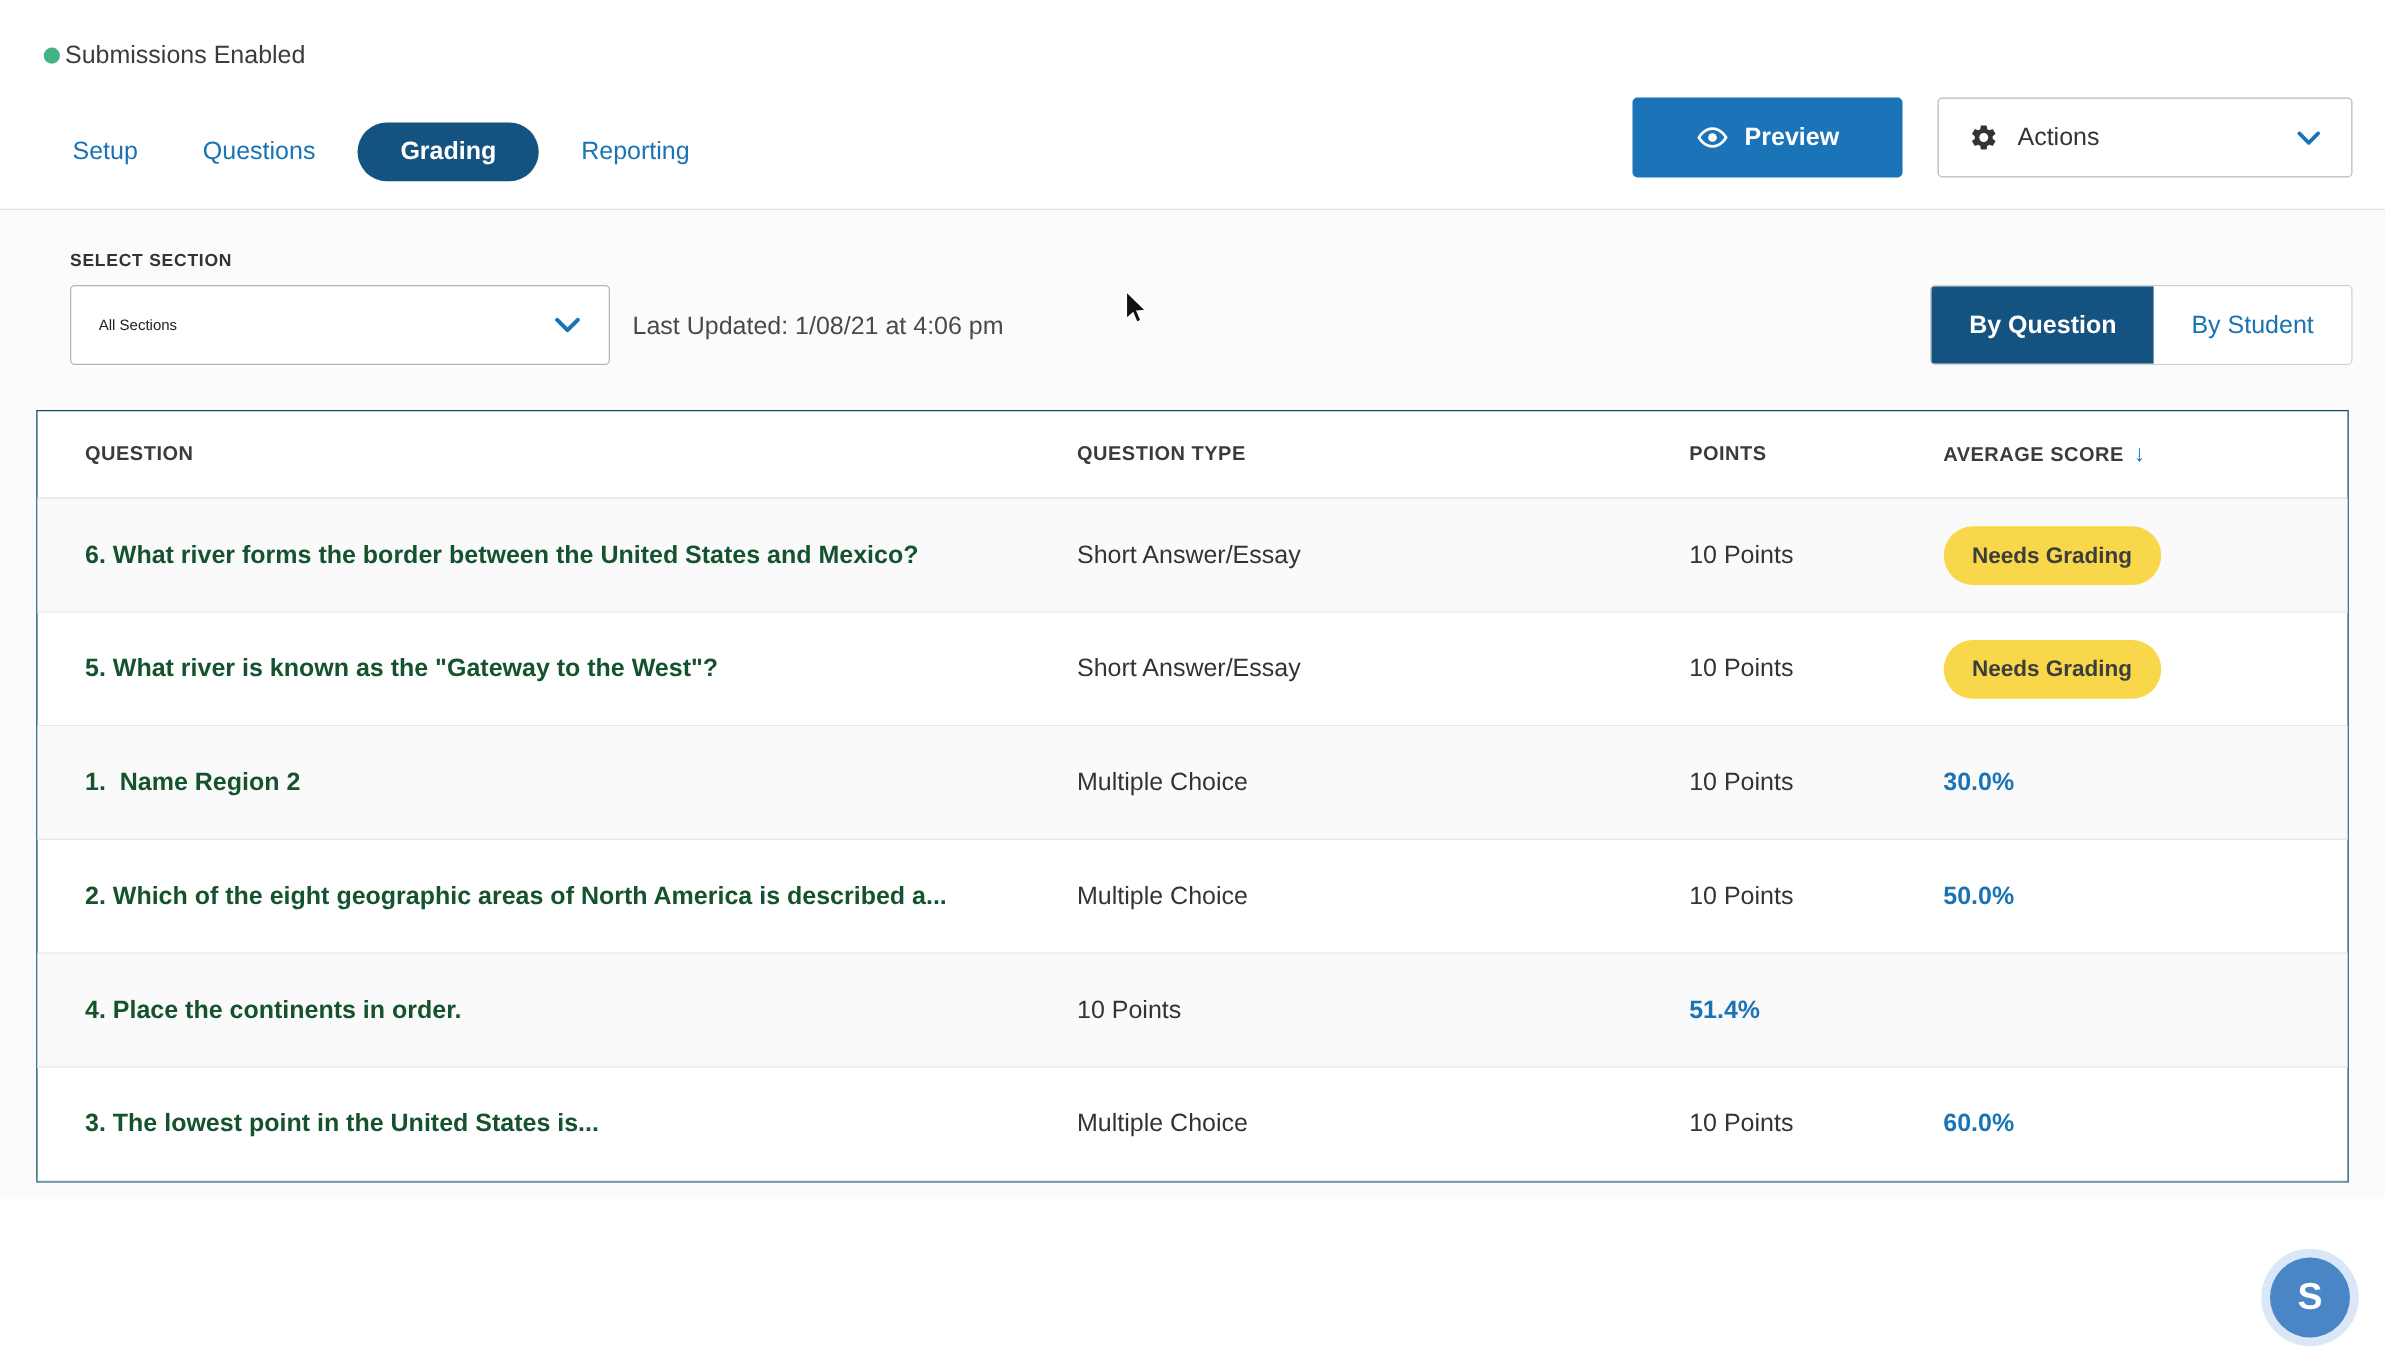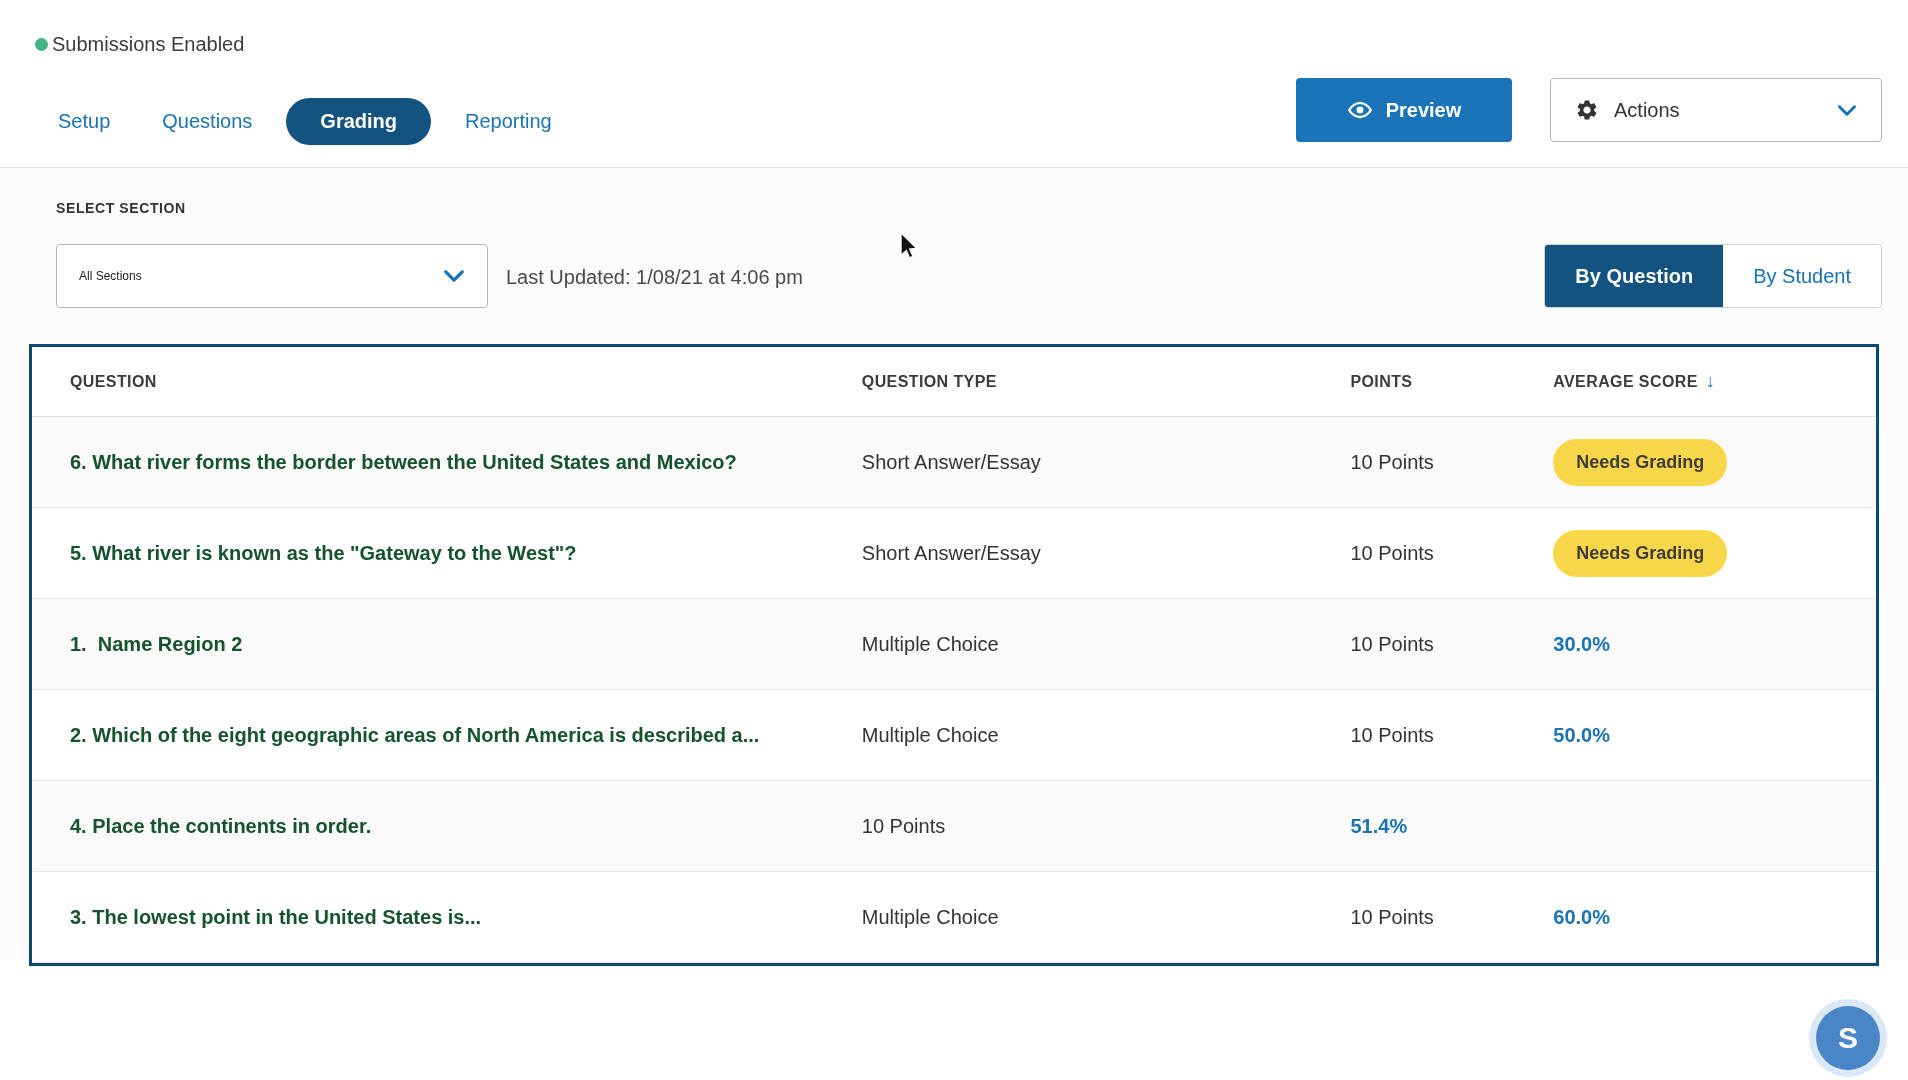--- a/index.html
+++ b/index.html
@@ -10,21 +10,21 @@
     font-family: "Liberation Sans", sans-serif;
     color: #333333;
   }
 
   
   .header { position: relative; padding: 33px 26px 0 35px; background: #fff; }
   .page-title { font-size: 38px; font-weight: 400; color: #2f2f2f; margin: 4px 0 30px; letter-spacing: 0.2px; }
   .status { display: flex; align-items: center; gap: 4px; font-size: 20px; color: #3c3c3c; margin-bottom: 42px; }
   .status-dot { width: 13px; height: 13px; border-radius: 50%; background: #43b384; flex: 0 0 auto; }
 
-  .header-actions { position: absolute; top: 78px; right: 26px; display: flex; gap: 38px; align-items: center; }
+  .header-actions { position: absolute; top: 78px; right: 26px; display: flex; gap: 28px; align-items: center; }
   .btn-primary {
     display: flex; align-items: center; justify-content: center; gap: 13px;
     width: 216px; height: 64px; background: #1b74b8; color: #fff;
     font-family: inherit; font-size: 20px; font-weight: 700; border: none; border-radius: 4px; cursor: pointer;
   }
   .btn-secondary {
     display: flex; align-items: center; gap: 15px;
     width: 332px; height: 64px; background: #fff; border: 1px solid #b9b9b9; border-radius: 4px;
     font-family: inherit; font-size: 20px; color: #333; padding: 0 24px; cursor: pointer;
   }
@@ -33,39 +33,39 @@
   
   .tabs { display: flex; align-items: center; margin-left: -3px; margin-bottom: 22px; }
   .tab { padding: 12px 26px; font-size: 20px; color: #1973b4; text-decoration: none; cursor: pointer; border-radius: 24px; }
   .tab.active { background: #14537f; color: #fff; font-weight: 700; padding: 12px 34px; margin: 0 8px; }
 
   .divider { width: 100%; height: 1px; background: #e2e2e2; }
 
   
   .content { background: #fbfbfb; height: 790px; }
   .filter-area { position: relative; display: flex; align-items: flex-end; padding: 32px 26px 36px 56px; }
-  .filter-left { display: flex; flex-direction: column; gap: 28px; justify-content: space-between; }
+  .filter-left { display: flex; flex-direction: column; gap: 12px; justify-content: space-between; }
   .filter-label { font-size: 14px; font-weight: 700; letter-spacing: 0.6px; color: #333; }
   .select {
     width: 432px; height: 64px; border: 1px solid #b5b5b5; border-radius: 4px; background: #fff;
     display: flex; align-items: center; justify-content: space-between; padding: 0 22px;
     font-size: 12px; color: #222; cursor: pointer;
   }
   .last-updated { margin-left: 18px; margin-bottom: 19px; font-size: 20px; color: #4a4a4a; }
   .toggle { margin-left: auto; display: flex; border: 1px solid #cfcfcf; border-radius: 4px; overflow: hidden; height: 64px; background: #fff; }
   .seg {
     min-width: 148px; padding: 0 30px; font-size: 20px; display: flex; align-items: center; justify-content: center;
     background: #fff; color: #1973b4; border: none; font-family: inherit; cursor: pointer;
   }
   .seg.active { background: #14537f; color: #fff; font-weight: 700; }
 
   .cursor { position: absolute; left: 896px; top: 64px; pointer-events: none; }
 
   
-  .table-card { margin: 0 29px; background: #fff; border: 3px solid #0c4a6e; }
+  .table-card { margin: 0 29px; background: #fff; border: 1px solid #0c4a6e; }
   .thead {
     display: grid; grid-template-columns: 45% 26.5% 11% 17.5%;
     height: 70px; align-items: center; border-bottom: 1px solid #dedede;
     font-size: 16px; font-weight: 700; letter-spacing: 0.4px; color: #3b3b3b;
   }
   .thead > div:first-child { padding-left: 38px; }
   .sort-arrow { color: #1973b4; font-weight: 700; font-size: 18px; margin-left: 8px; }
   .trow {
     display: grid; grid-template-columns: 45% 26.5% 11% 17.5%;
     min-height: 91px; align-items: center; border-bottom: 1px solid #e8e8e8; font-size: 20px; color: #333;

